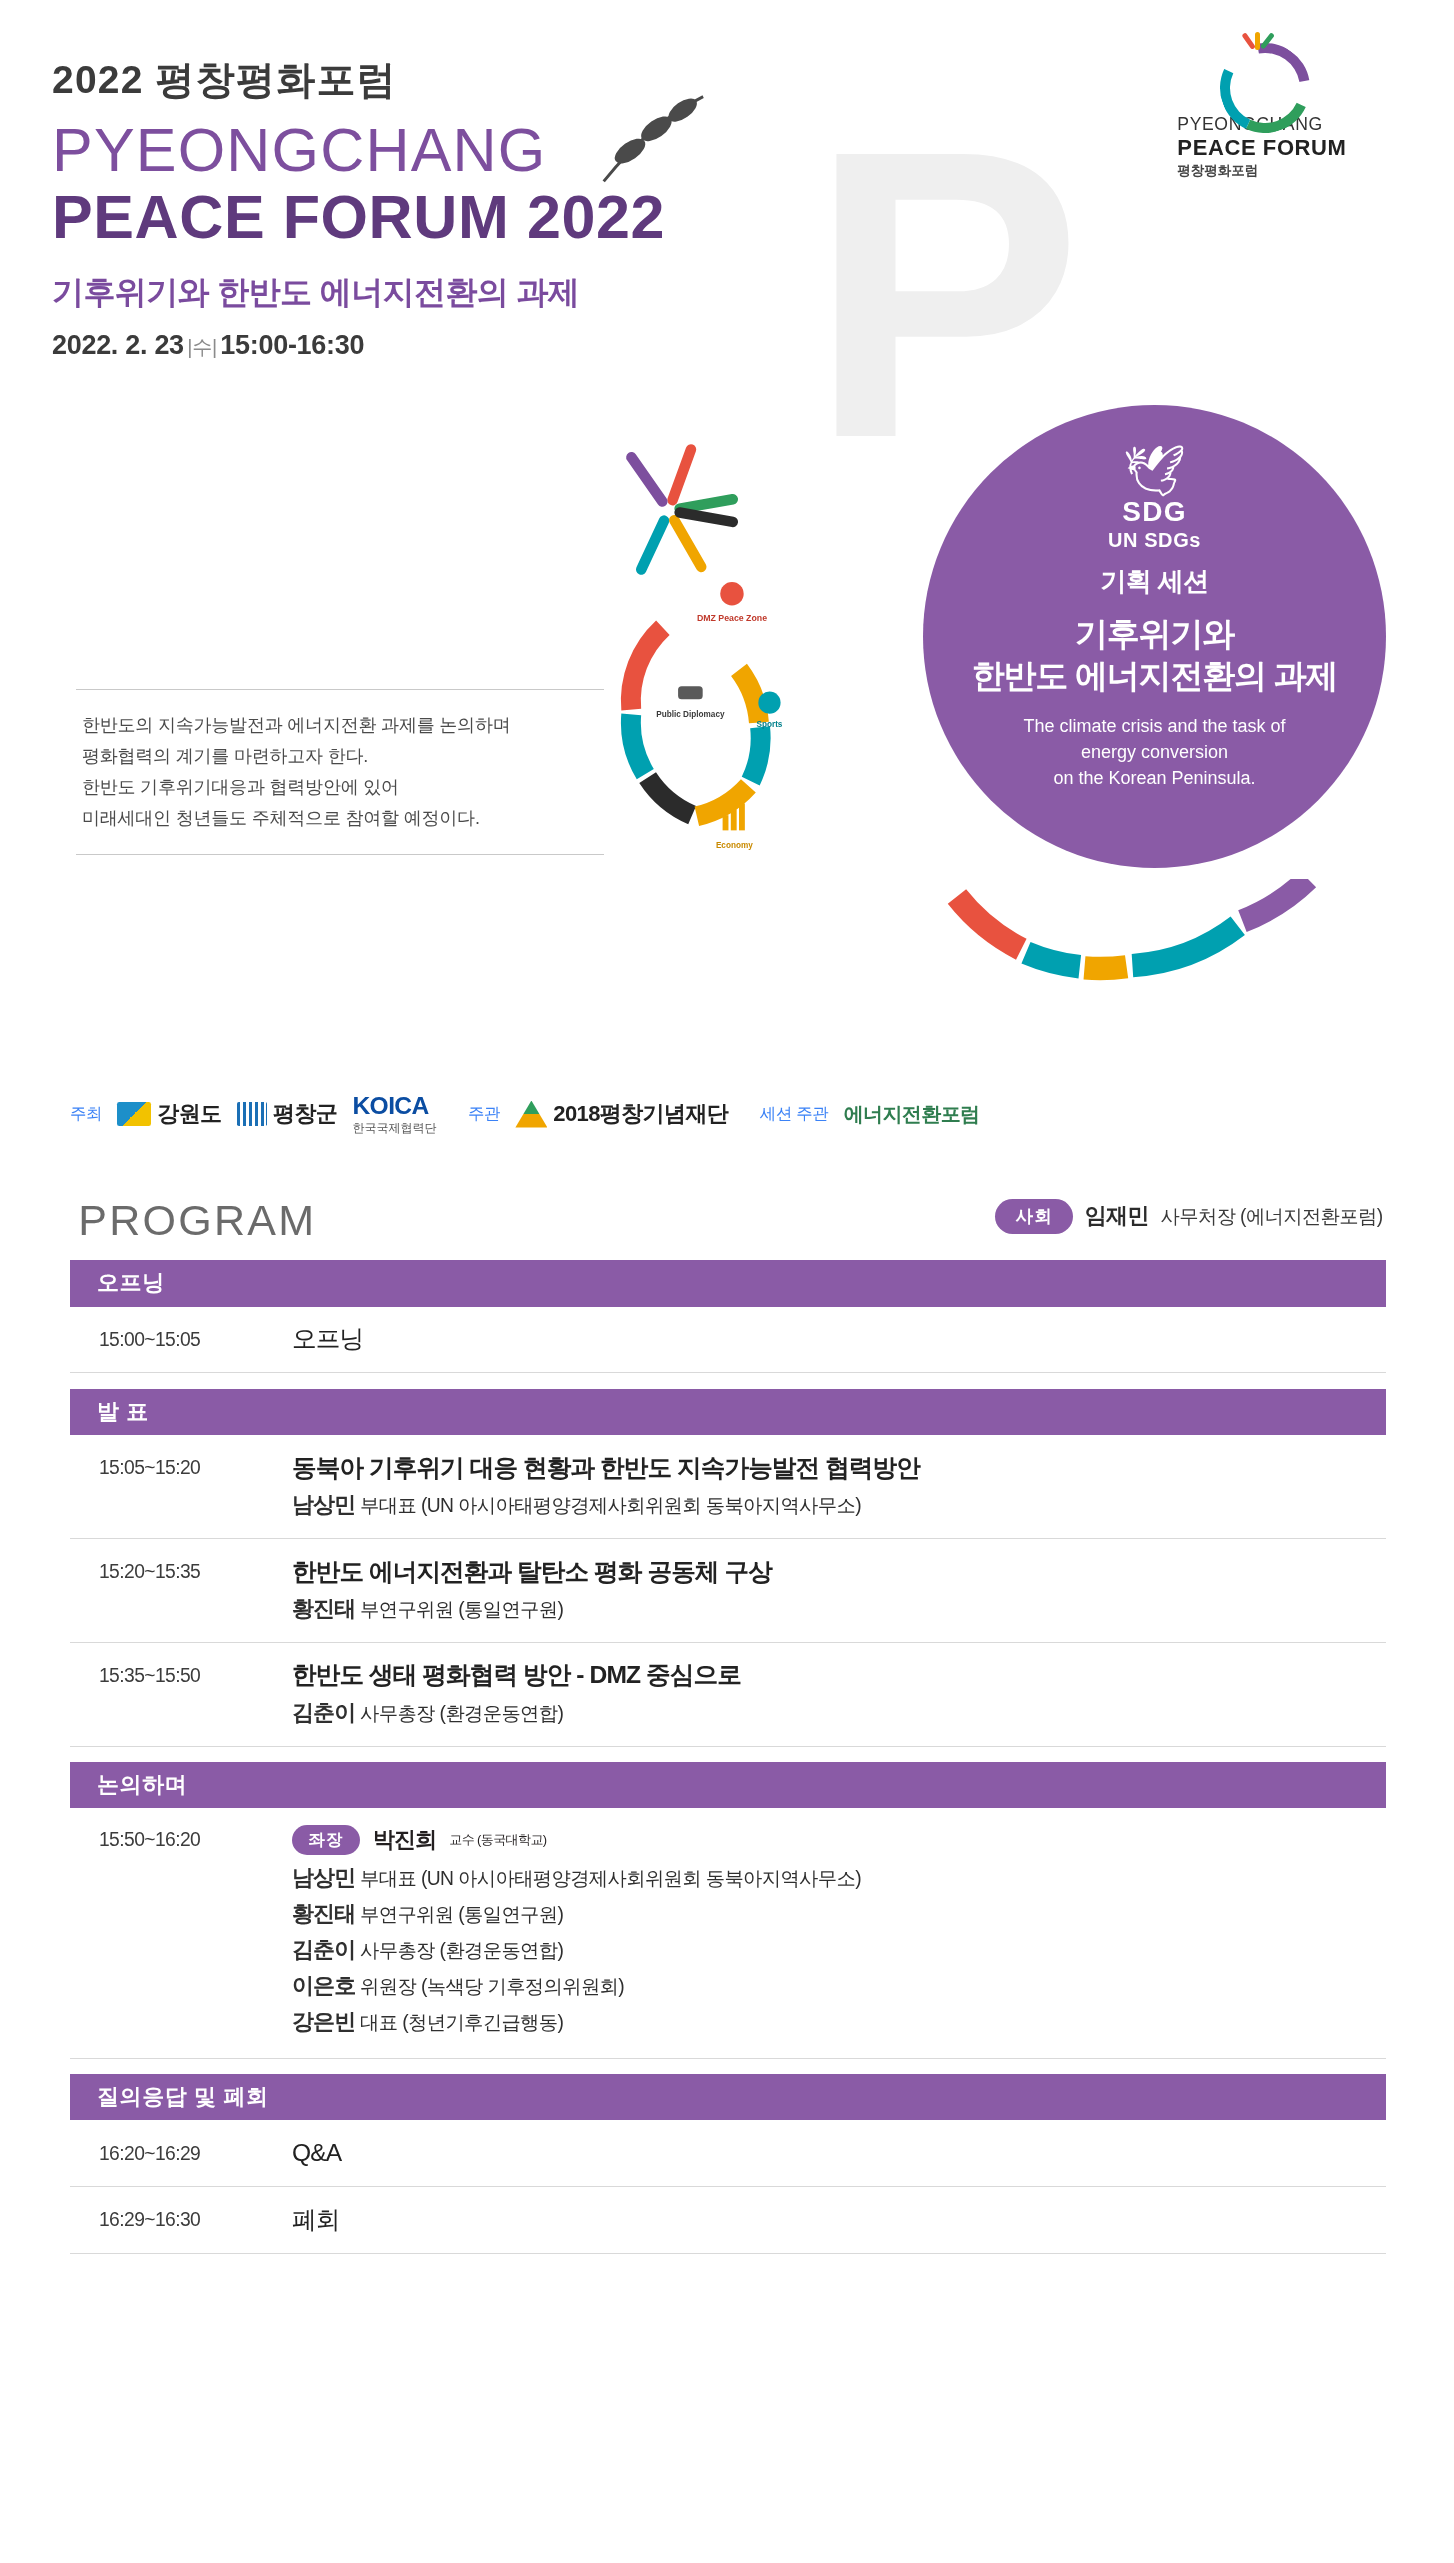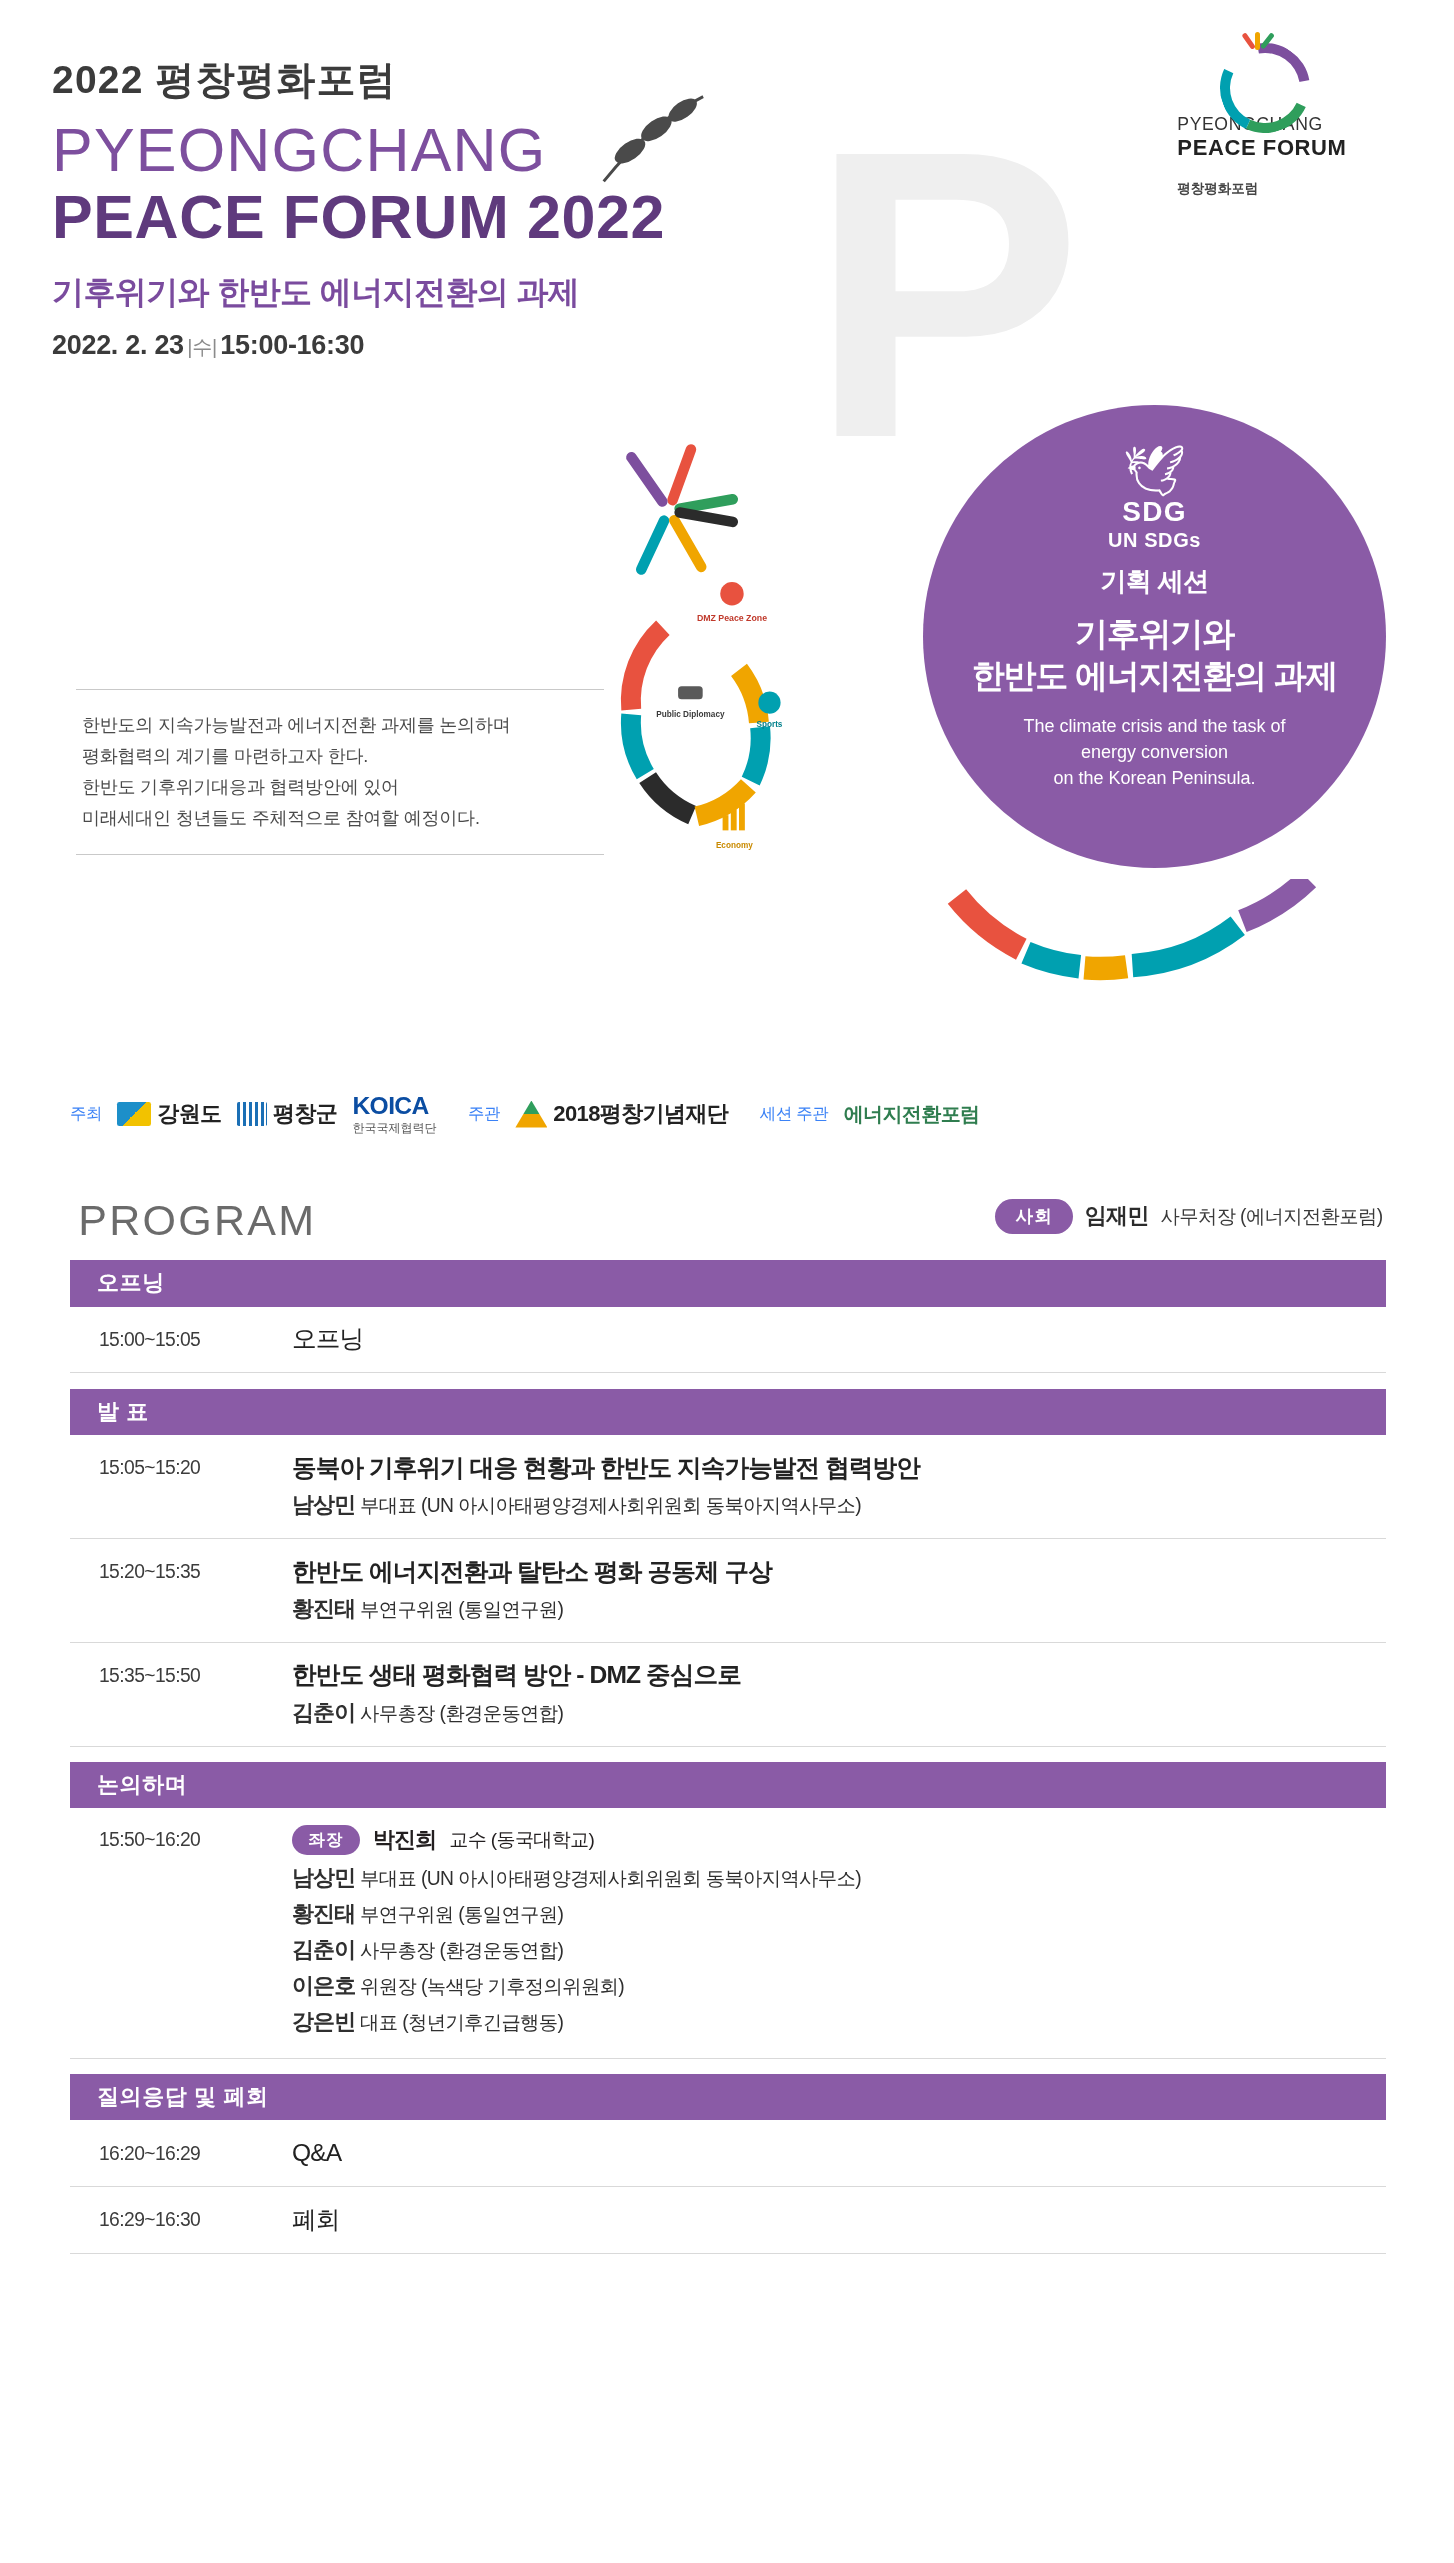--- a/index.html
+++ b/index.html
@@ -138,21 +138,21 @@
   .pc-logo .mark .spark i:nth-child(2) { transform: rotate(0deg); left: 9.4px; background:#f0a500; }
   .pc-logo .mark .spark i:nth-child(3) { transform: rotate(38deg); left: 19px; background:#2f9e5c; }
   .pc-logo .txt {
     display: inline-block;
     vertical-align: middle;
     text-align: left;
     margin-left: 5.9px;
   }
   .pc-logo .t1 { font-size: 17.6px; letter-spacing: 0.6px; color: #333; }
   .pc-logo .t2 { font-size: 22px; font-weight: 700; letter-spacing: 0.6px; color: #222; }
-  .pc-logo .t3 { font-size: 13.5px; font-weight: 700; color: #444; margin-top: 19px; }
+  .pc-logo .t3 { font-size: 13.5px; font-weight: 700; color: #444; margin-top: 1px; }
 
   
   .desc {
     position: absolute;
     left: 76px;
     top: 689px;
     width: 545px;
     z-index: 2;
   }
   .desc .rule {
@@ -584,21 +584,21 @@
       </div>
     </div>
 
     <div class="band">논의하며</div>
     <div class="row panel-row">
       <div class="time">15:50~16:20</div>
       <div class="body">
         <div class="panel-chair">
           <span class="pill">좌장</span>
           <span style="font-size:22px;font-weight:700;letter-spacing:-0.9px">박진희</span>
-          <span style="font-size:19px;letter-spacing:-0.6px">교수 (동국대학교)</span>
+          <span style="font-size:13px;letter-spacing:-0.6px">교수 (동국대학교)</span>
         </div>
         <div class="panel-line">
           <b>남상민</b>
           <span>부대표 (UN 아시아태평양경제사회위원회 동북아지역사무소)</span>
         </div>
         <div class="panel-line">
           <b>황진태</b>
           <span>부연구위원 (통일연구원)</span>
         </div>
         <div class="panel-line">

